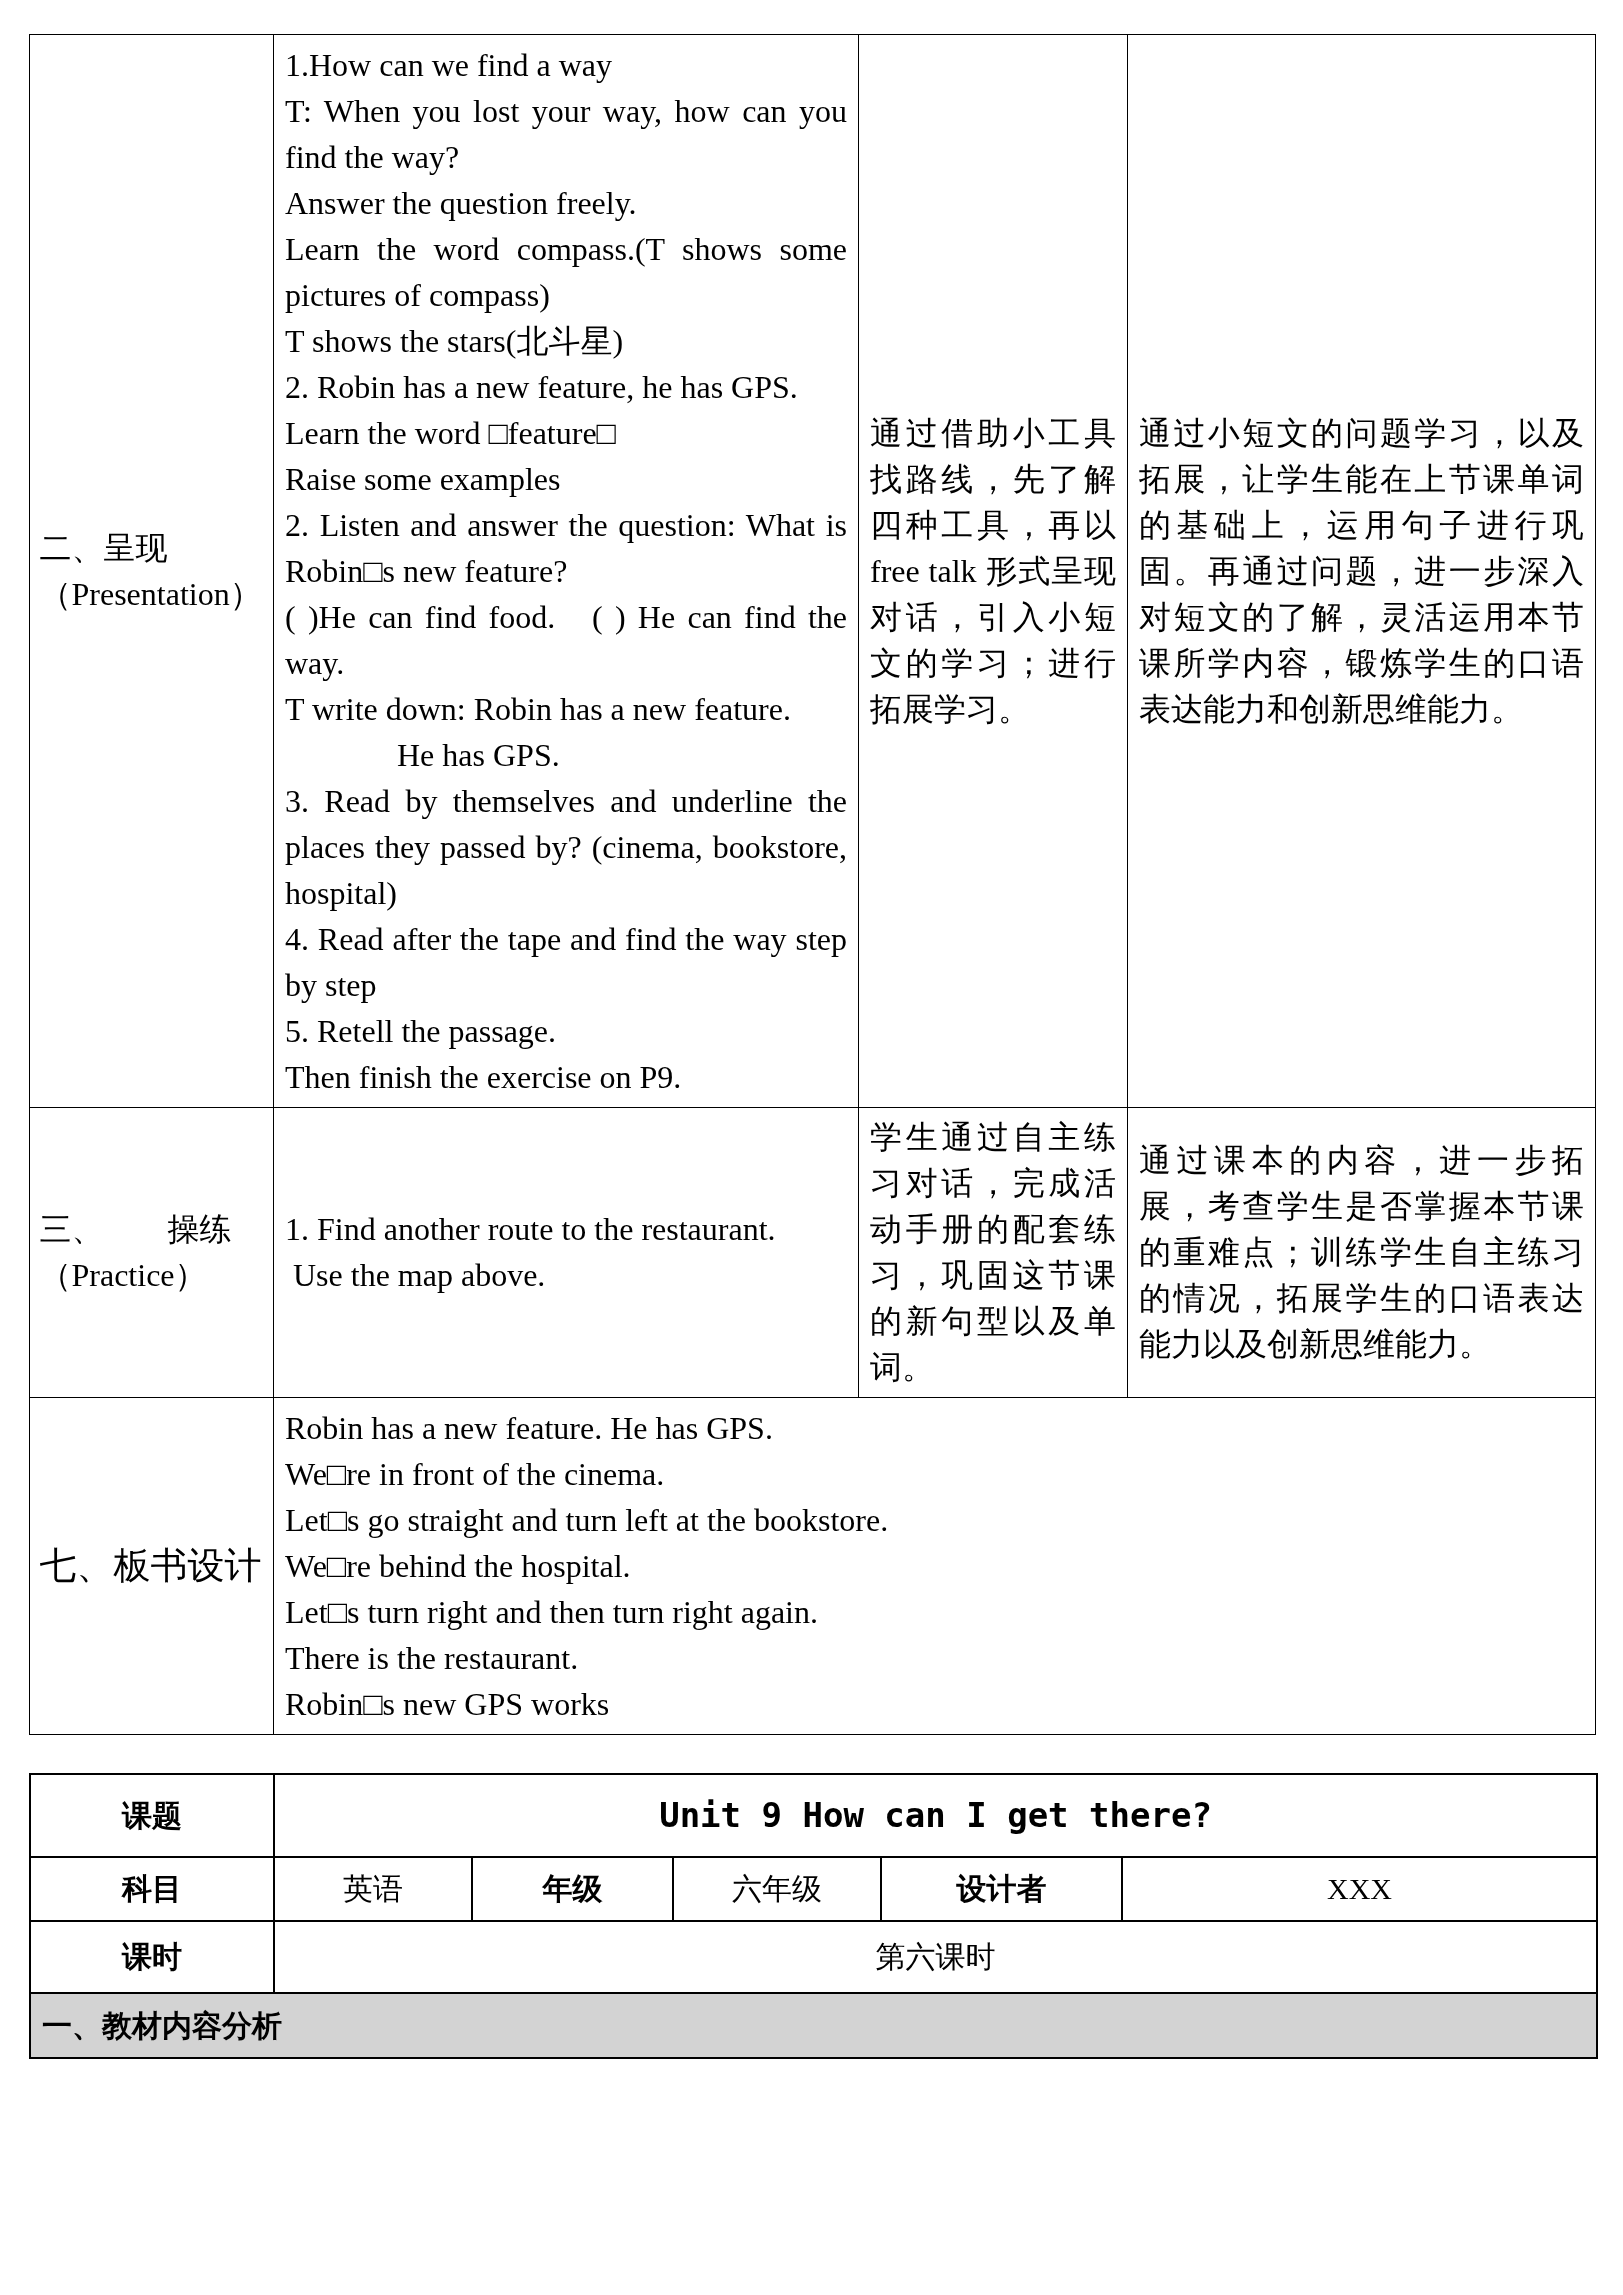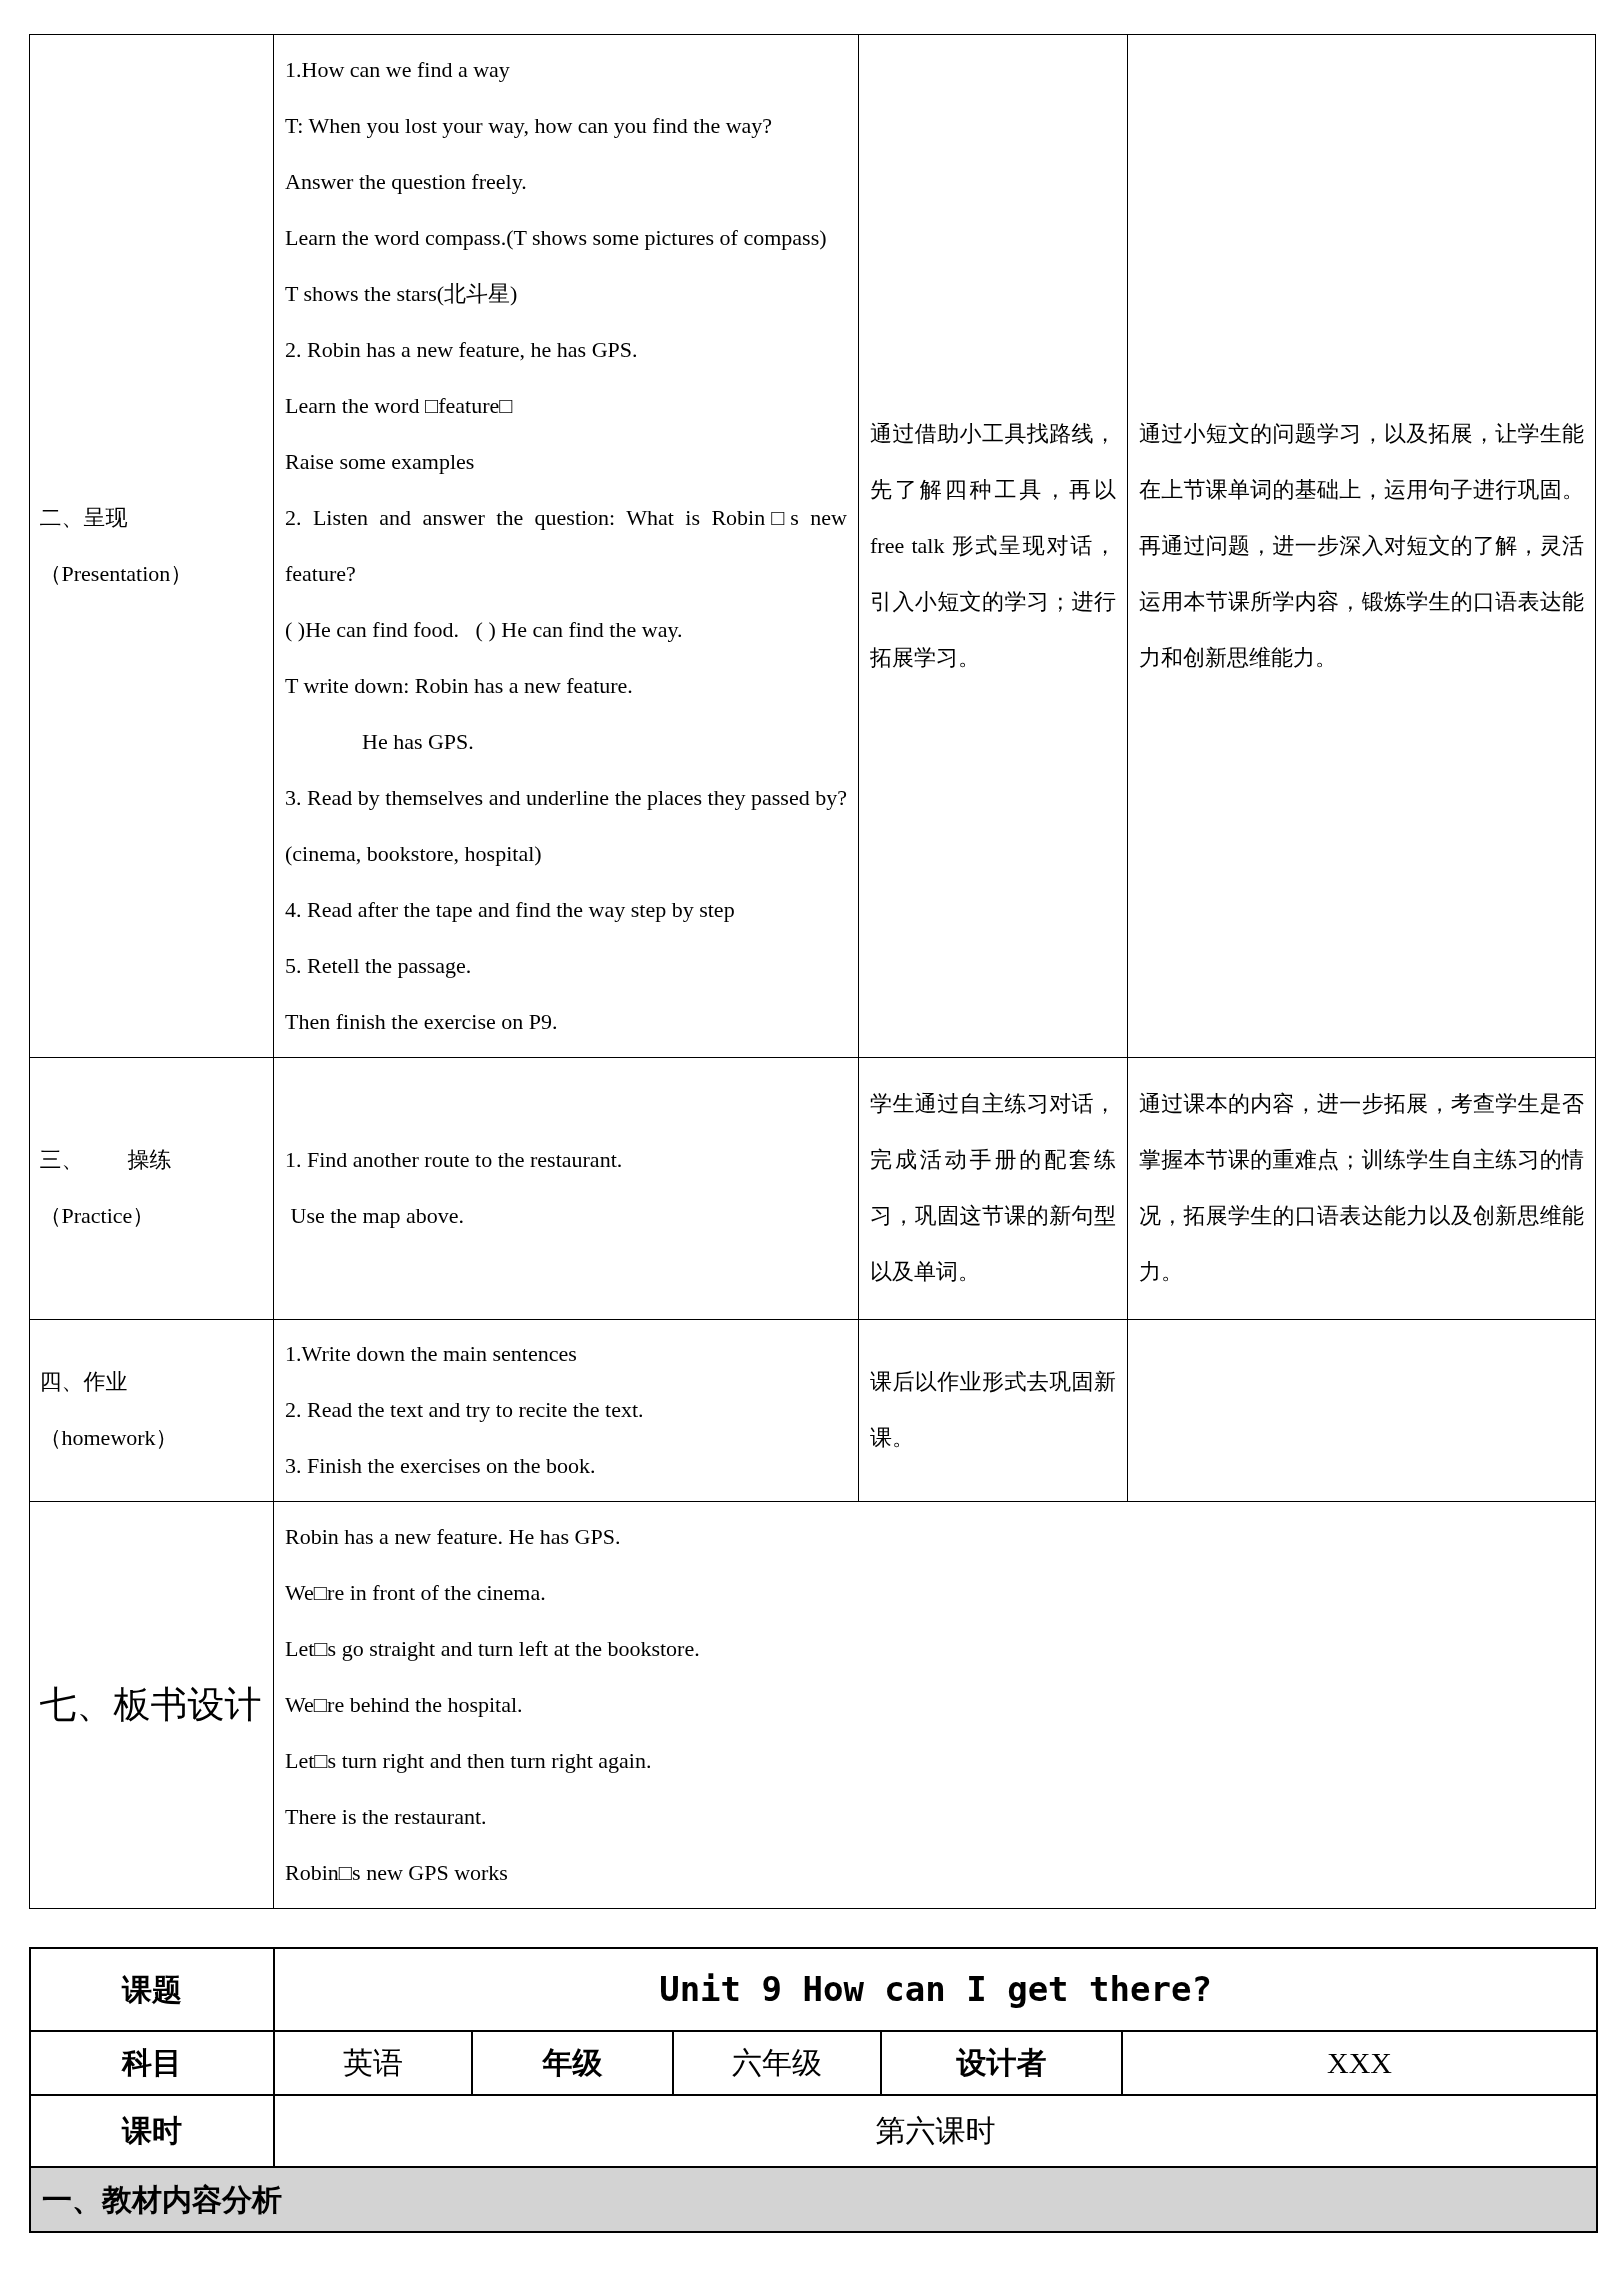--- a/index.html
+++ b/index.html
@@ -21,22 +21,22 @@
 
   
   table.t1 {
     border-collapse: collapse;
     table-layout: fixed;
     width: 1566px;
   }
   table.t1 td {
     border: 1.4px solid #000;
     box-sizing: border-box;
-    font-size: 22px;
-    line-height: 56px;
+    font-size: 32px;
+    line-height: 46px;
     padding: 6.8px 11px;
     vertical-align: middle;
     white-space: pre-wrap;
     word-wrap: break-word;
   }
   .t1 .label-cell {
     text-align: left;
     padding: 6.8px 9.5px;
   }
   .t1 .board-label {
@@ -123,29 +123,20 @@
       </tr>
 
       <tr class="r-prac">
         <td class="label-cell">三、　　操练（Practice）</td>
         <td class="en-cell">1. Find another route to the restaurant.
  Use the map above.</td>
         <td class="cjk-cell">学生通过自主练习对话，完成活动手册的配套练习，巩固这节课的新句型以及单词。</td>
         <td class="cjk-cell">通过课本的内容，进一步拓展，考查学生是否掌握本节课的重难点；训练学生自主练习的情况，拓展学生的口语表达能力以及创新思维能力。</td>
       </tr>
 
-      <tr class="r-hw">
-        <td class="label-cell">四、作业
-（homework）</td>
-        <td class="en-cell">1.Write down the main sentences
-2. Read the text and try to recite the text.
-3. Finish the exercises on the book.</td>
-        <td class="cjk-cell">课后以作业形式去巩固新课。</td>
-        <td class="cjk-cell"></td>
-      </tr>
 
       <tr class="r-board">
         <td class="label-cell board-label">七、板书设计</td>
         <td class="en-cell" colspan="3">Robin has a new feature. He has GPS.
 We□re in front of the cinema.
 Let□s go straight and turn left at the bookstore.
 We□re behind the hospital.
 Let□s turn right and then turn right again.
 There is the restaurant.
 Robin□s new GPS works</td>

